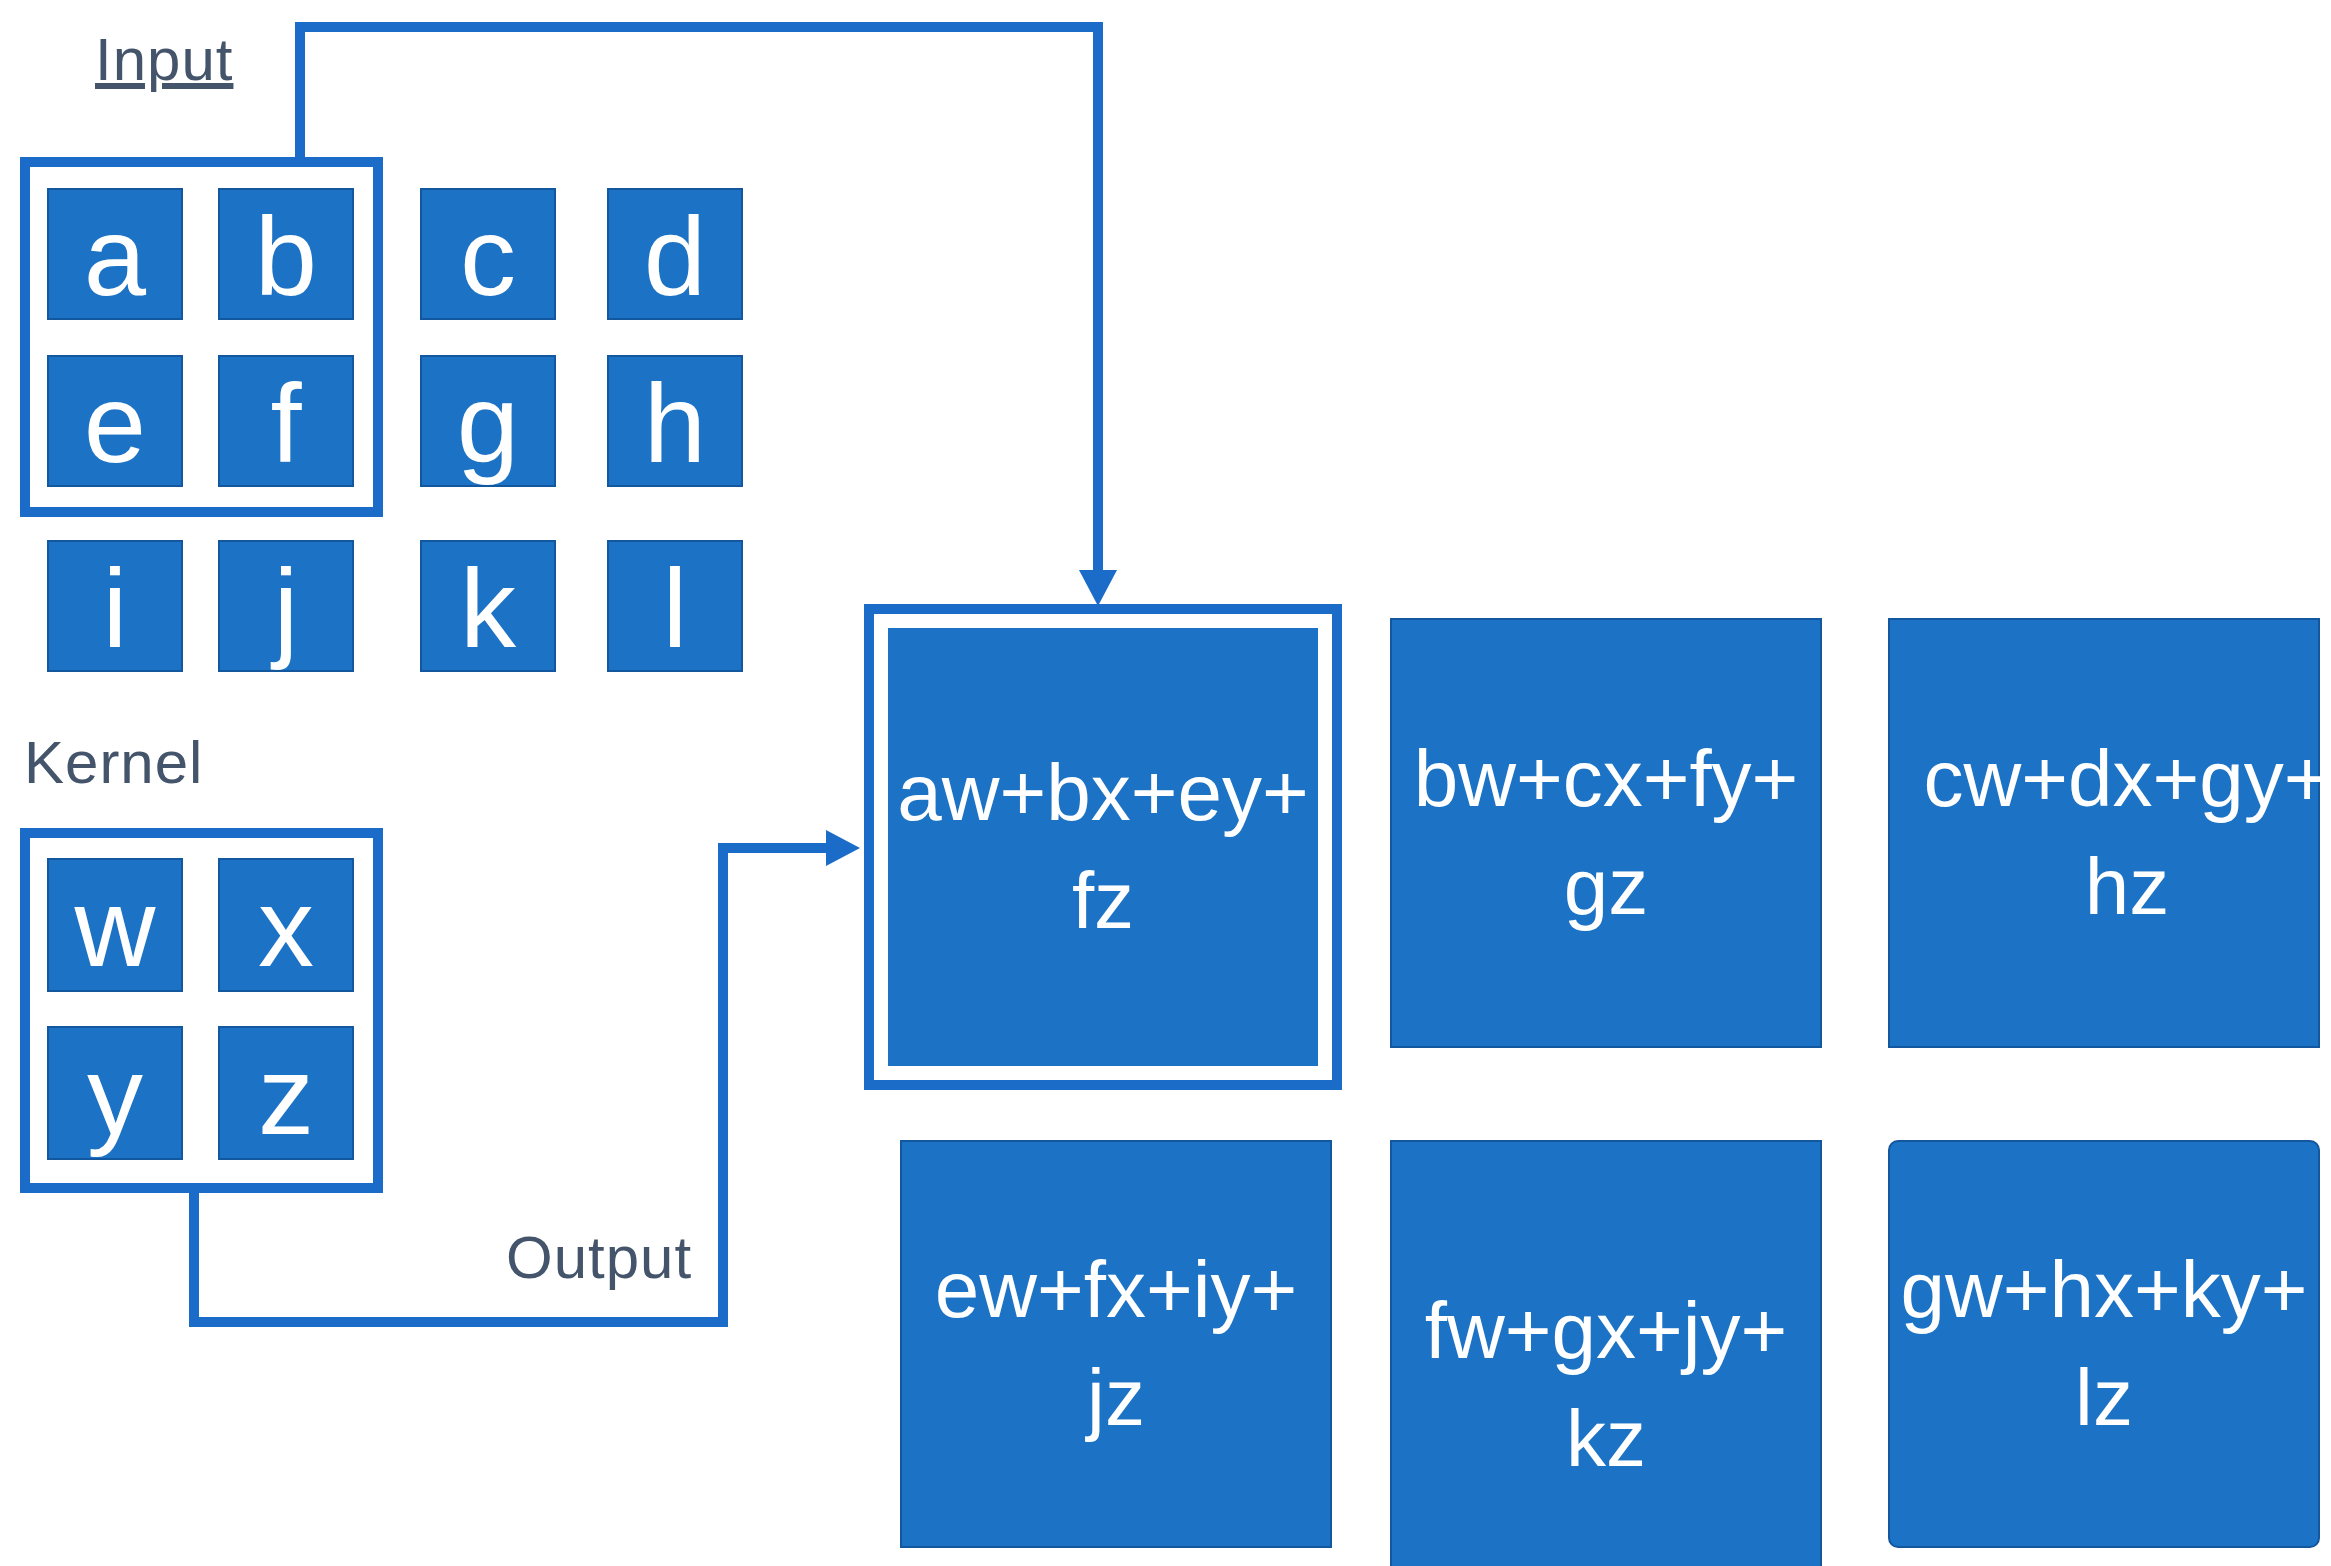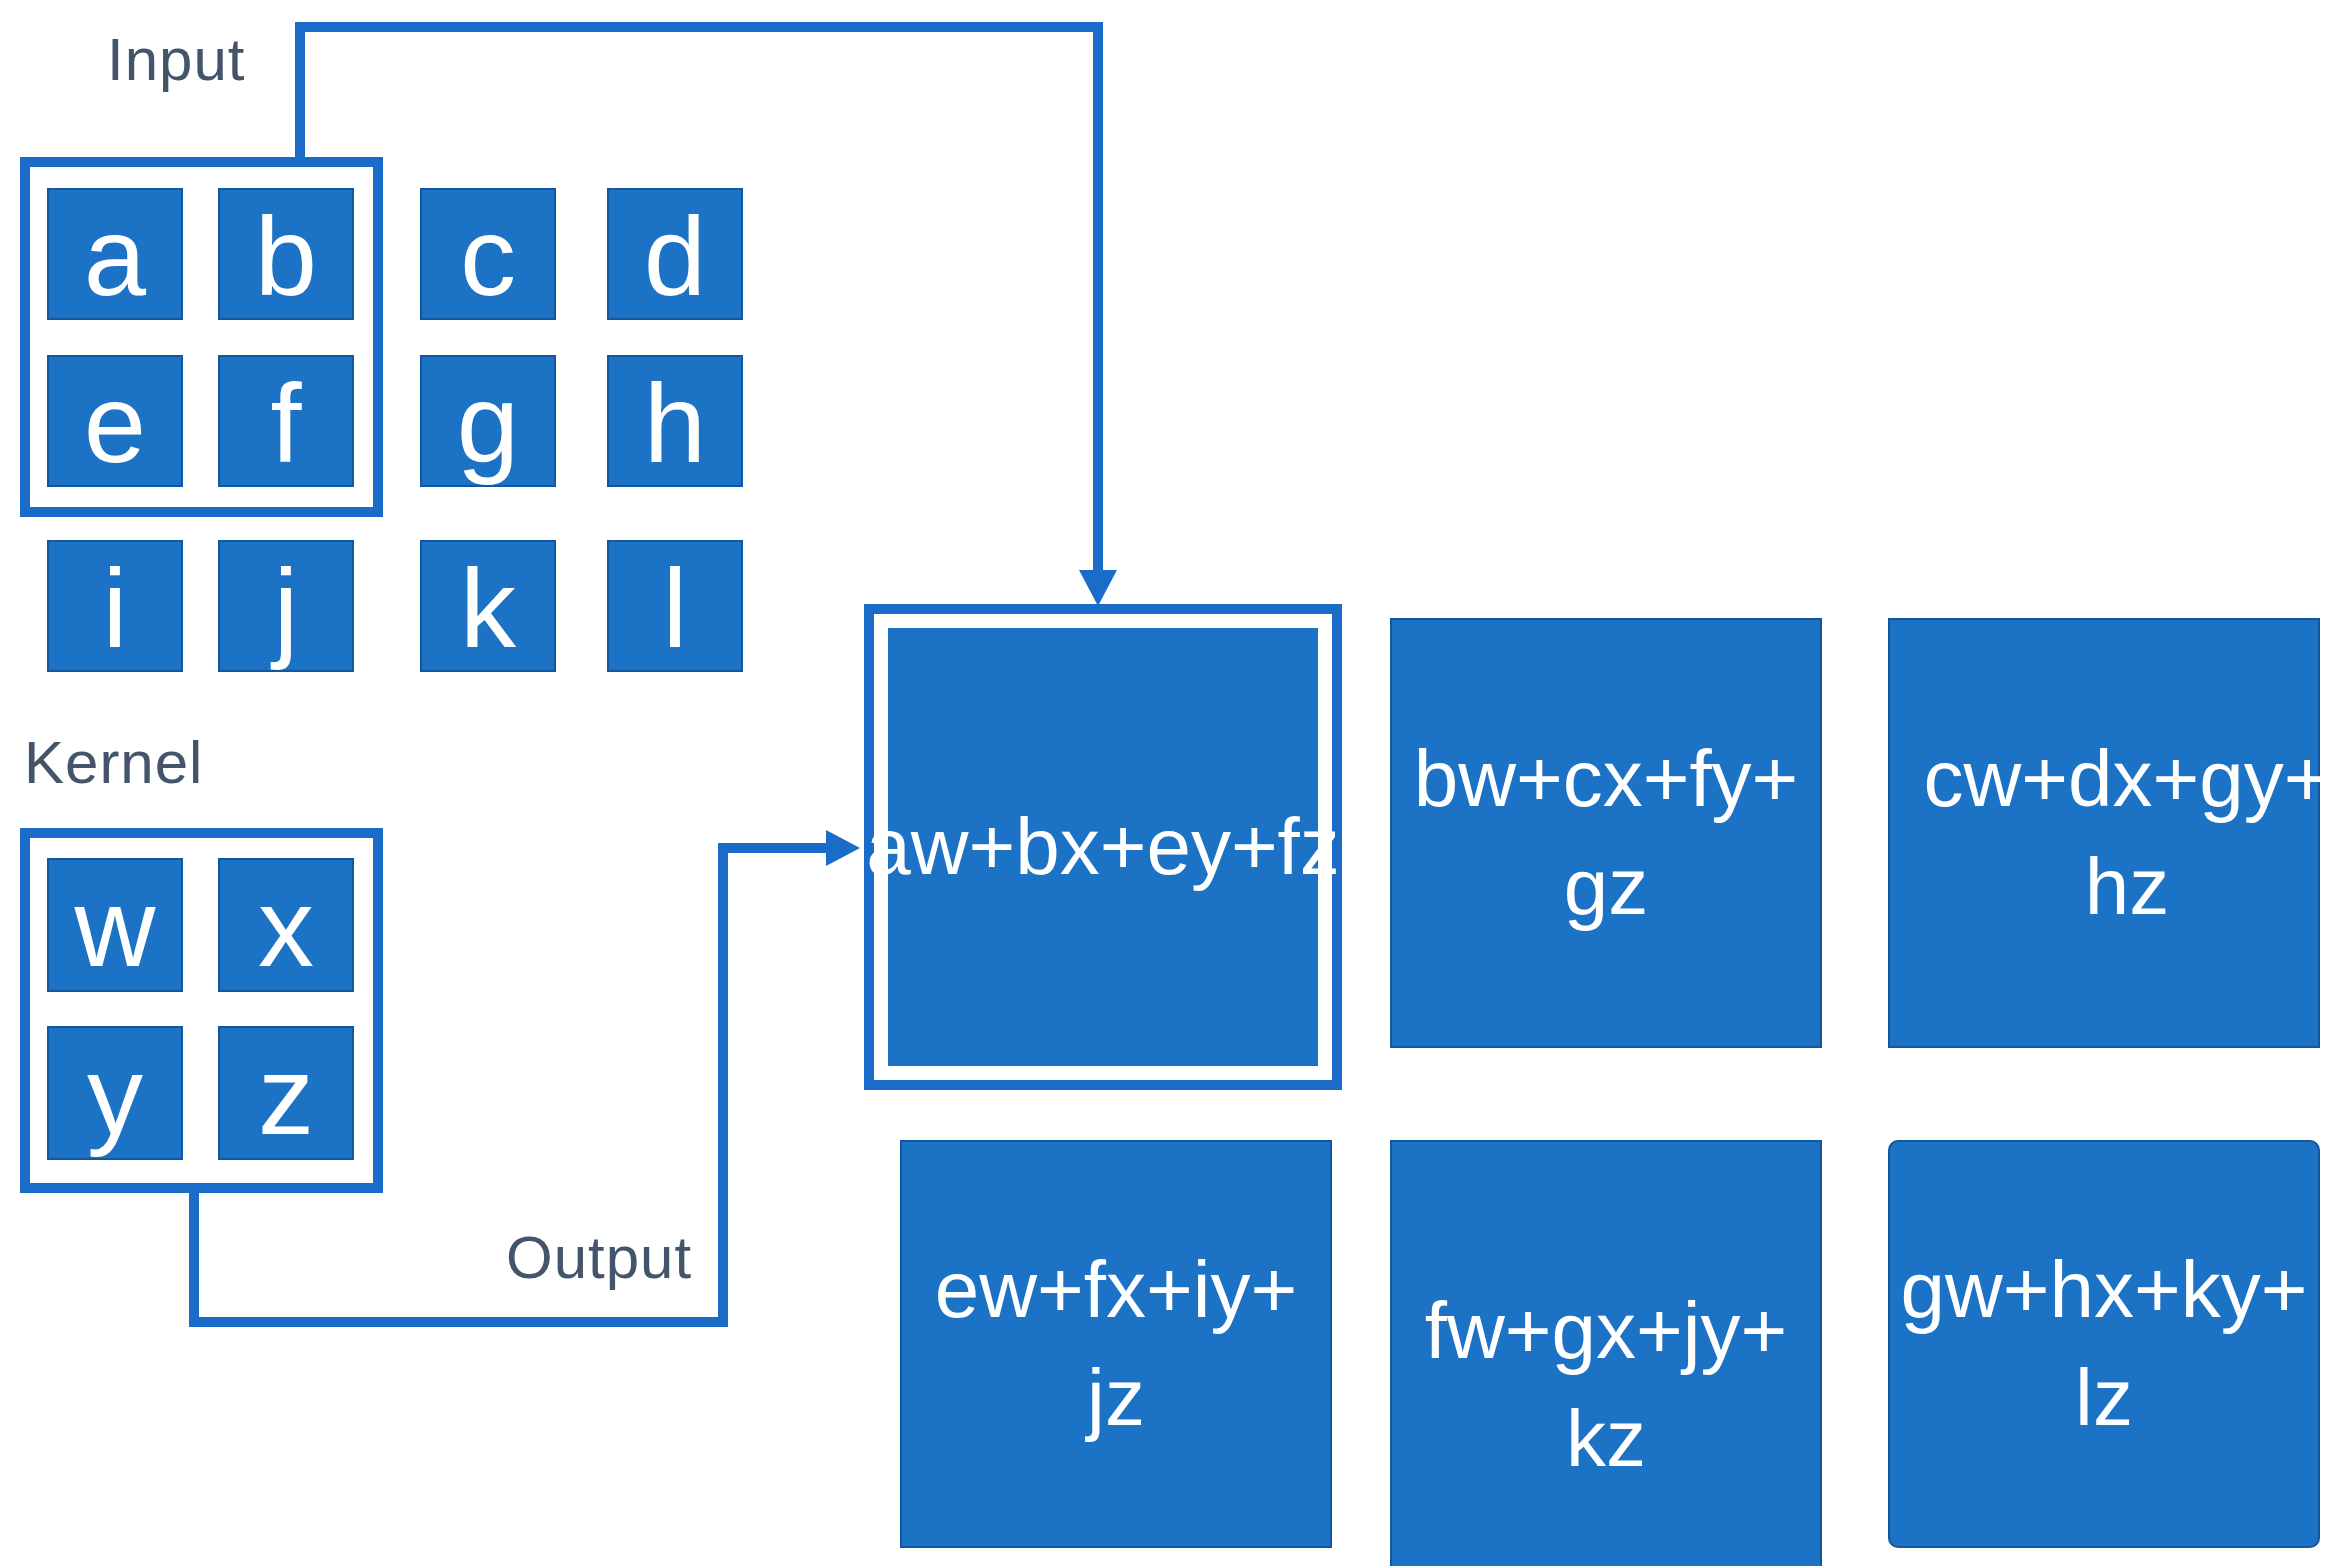--- a/index.html
+++ b/index.html
@@ -60,21 +60,21 @@
     position:absolute;
     left:864px;top:604px;width:478px;height:486px;
     border:10px solid var(--line-color);
     box-sizing:border-box;
     background:var(--bg);
   }
   .obox-inner{
     position:absolute;
     left:14px;top:14px;right:14px;bottom:14px;
     background:var(--cell-fill);
-    display:flex;flex-direction:row;align-items:center;justify-content:center;
+    display:flex;flex-direction:column;align-items:center;justify-content:center;
     color:var(--cell-text);
     font-size:80px;
     line-height:1.35;
     text-align:center;
   }
   svg.connectors{
     position:absolute;left:0;top:0;
     width:2331px;height:1566px;
     pointer-events:none;
   }
@@ -92,21 +92,21 @@
 
 <div class="stage">
 
   <svg class="connectors" viewBox="0 0 2331 1566">
     <path class="connector" d="M300,158 L300,27 L1098,27 L1098,572"></path>
     <polygon class="arrowhead" points="1079,570 1117,570 1098,606"></polygon>
     <path class="connector" d="M194,1190 L194,1322 L723,1322 L723,848 L826,848"></path>
     <polygon class="arrowhead" points="826,830 826,866 860,848"></polygon>
   </svg>
 
-  <div class="diagram-label" style="left:107px;top:30px;">Input</div>
+  <div class="diagram-label" style="left:95px;top:30px;text-decoration:underline;">Input</div>
   <div class="diagram-label" style="left:24px;top:733px;">Kernel</div>
   <div class="diagram-label" style="left:506px;top:1228px;">Output</div>
 
   <div class="hl-box" style="left:20px;top:157px;width:363px;height:360px;"></div>
 
   <div class="cell" style="left:47px;top:188px;">a</div>
   <div class="cell" style="left:218px;top:188px;">b</div>
   <div class="cell" style="left:420px;top:188px;">c</div>
   <div class="cell" style="left:607px;top:188px;">d</div>
 

